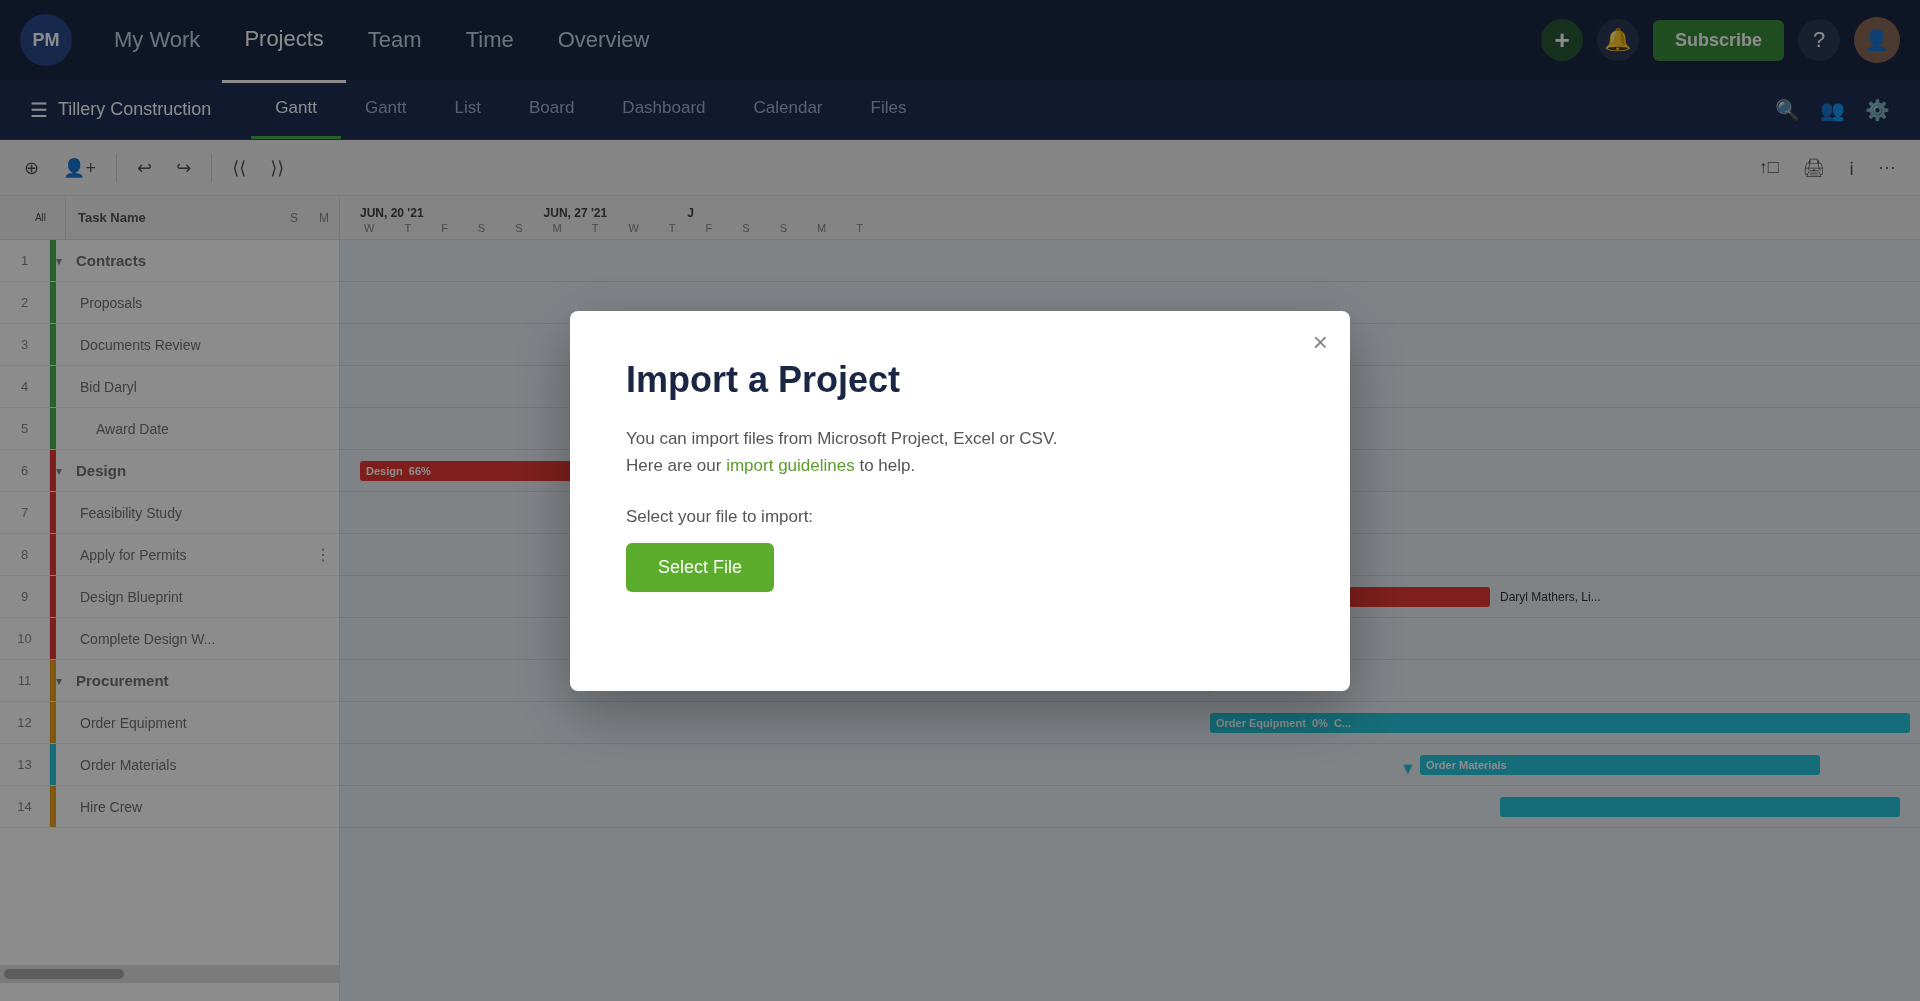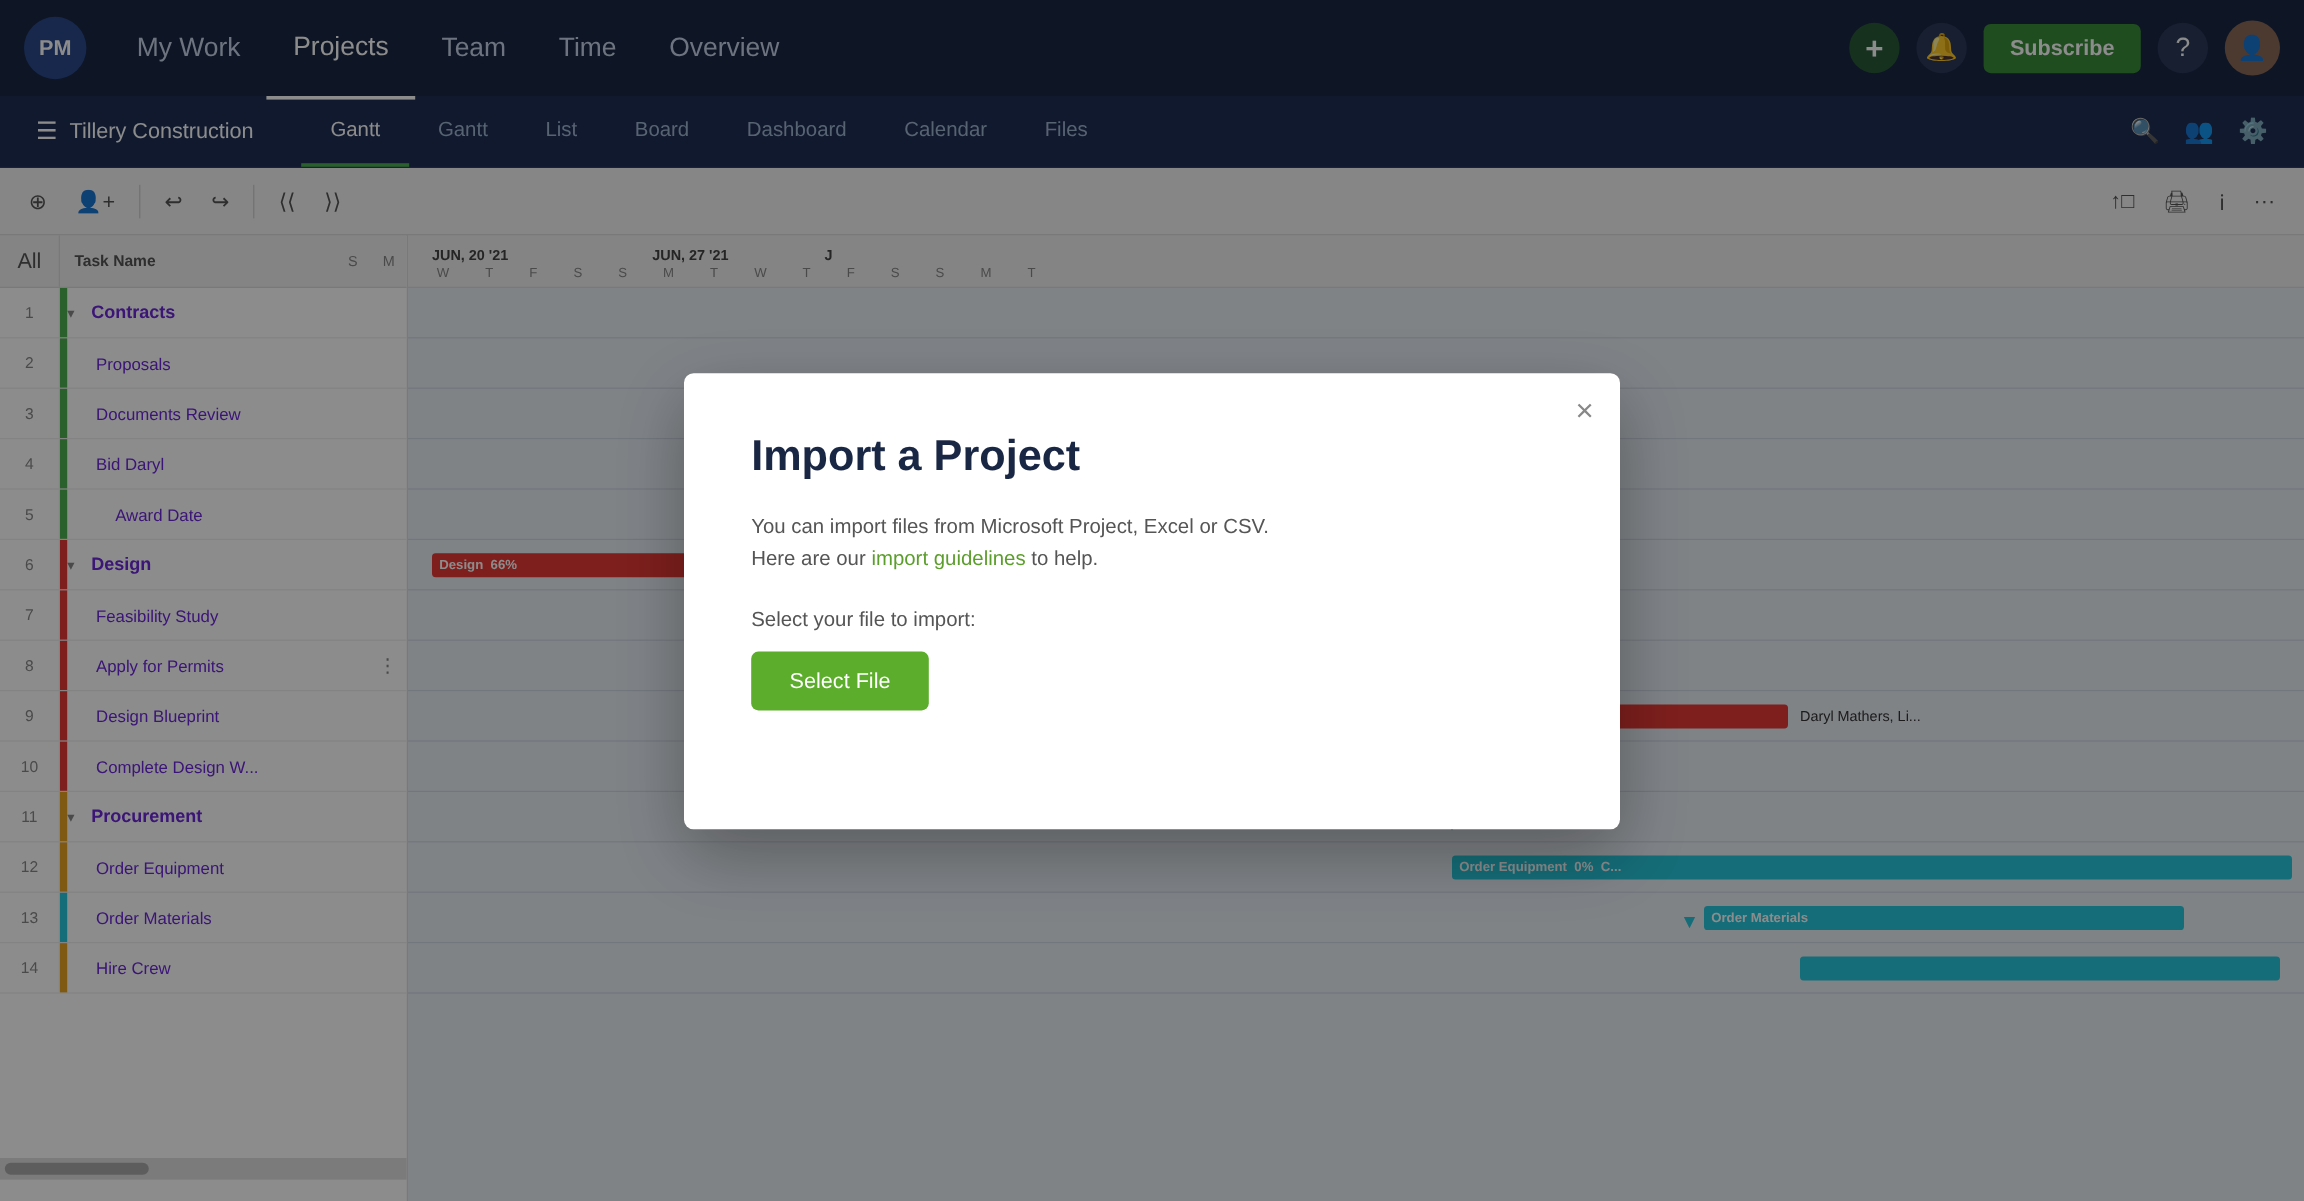--- a/index.html
+++ b/index.html
@@ -158,25 +158,25 @@
     .table-header {
       display: flex;
       background: #f0f0f0;
       border-bottom: 1px solid #ddd;
       height: 44px;
       align-items: center;
     }
     .col-all {
       width: 50px;
       text-align: center;
-      font-size: 18px;
+      font-size: 10px;
       color: #555;
       border-right: 1px solid #ddd;
       height: 100%;
-      display: flex; align-items: center; justify-content: center;
+      display: flex; align-items: center; justify-content: center; margin-left: 16px;
     }
     .col-name {
       flex: 1;
       padding-left: 12px;
       font-size: 13px;
       color: #555;
       font-weight: 600;
     }
     .col-sm { width: 30px; text-align: center; font-size: 12px; color: #888; }
 
@@ -199,21 +199,21 @@
     }
     .row-indicator {
       width: 6px;
       height: 100%;
       flex-shrink: 0;
     }
     .row-name {
       flex: 1;
       padding-left: 10px;
       font-size: 14px;
-      color: #6d28d9;
+      color: #737373;
     }
     .row-name.group {
       font-weight: 700;
       font-size: 15px;
     }
     .row-expand {
       font-size: 12px;
       color: #888;
       margin-right: 4px;
     }

